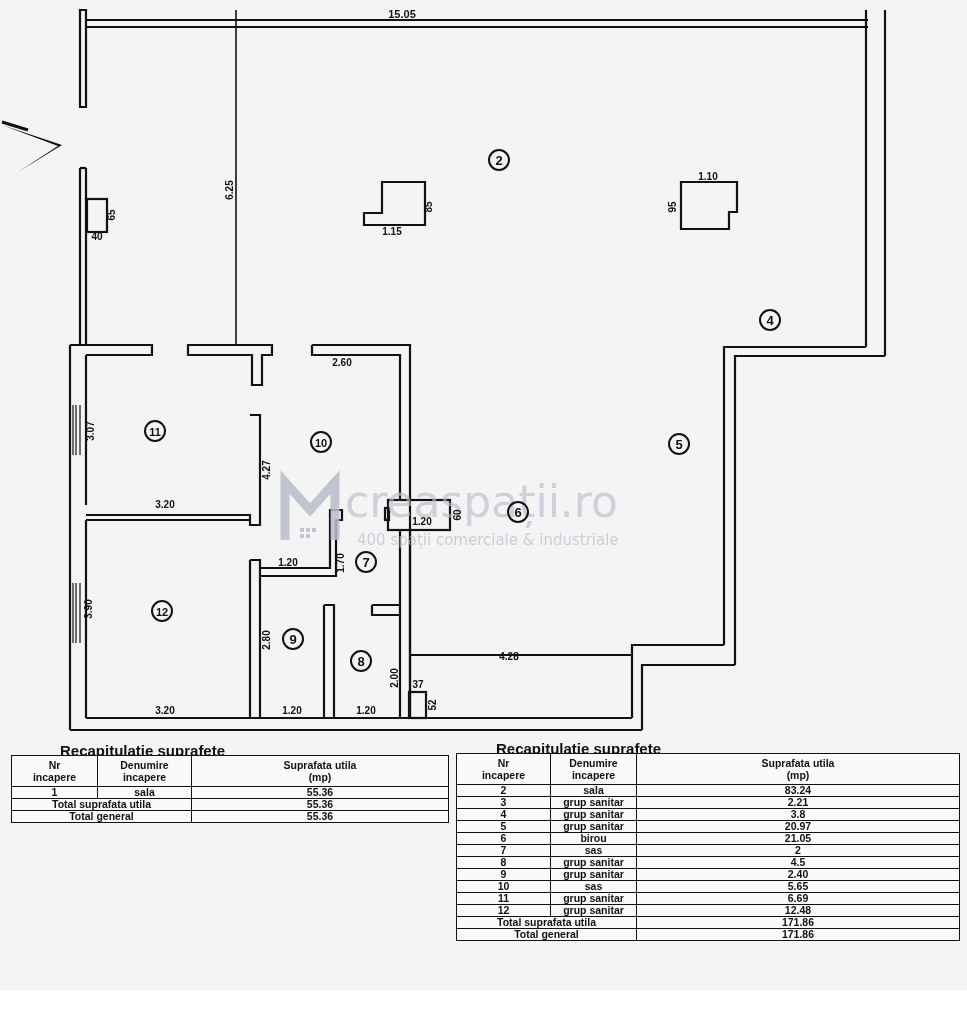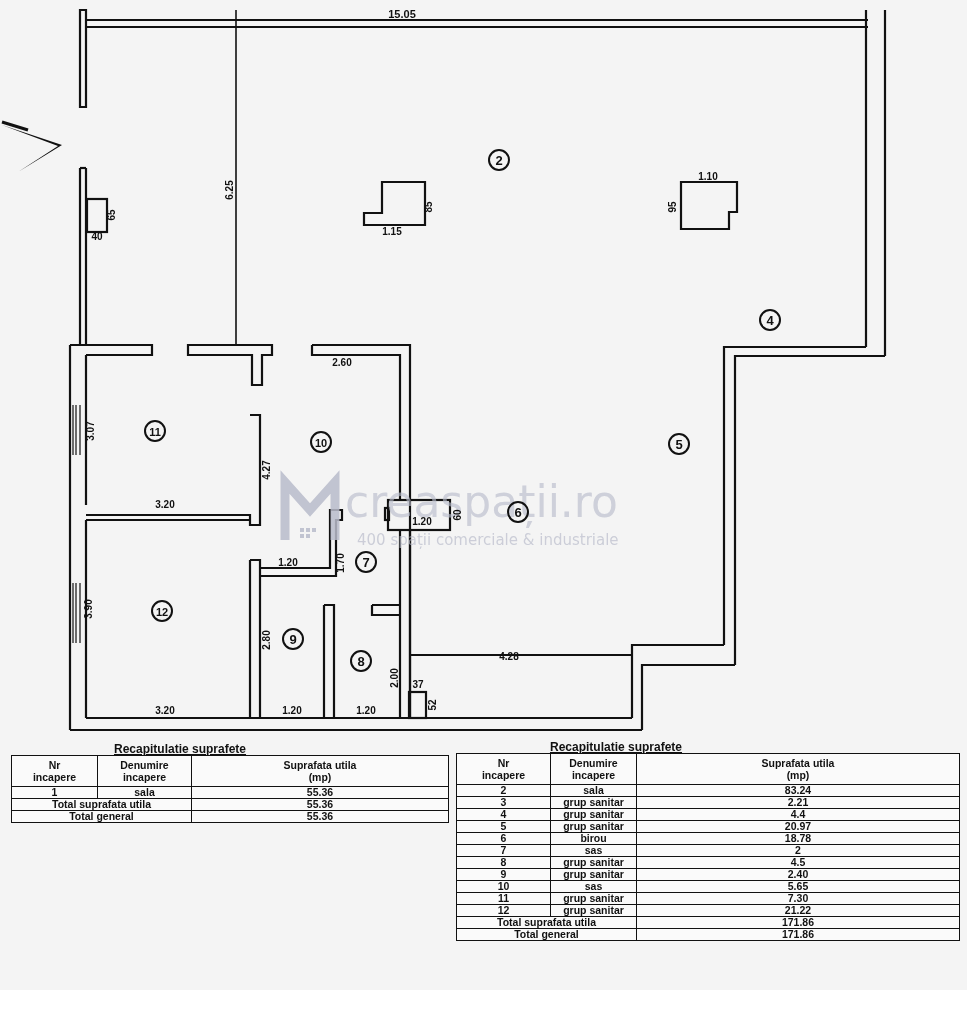--- a/index.html
+++ b/index.html
@@ -8,21 +8,21 @@
     background: #f4f4f4;
     font-family: "Liberation Sans", sans-serif;
     color: #111;
   }
   #plan { position: absolute; left: 0; top: 0; }
   .lbl { font-family: "Liberation Sans", sans-serif; font-weight: bold; fill: #111; }
   .num { font-family: "Liberation Sans", sans-serif; font-weight: bold; fill: #111; }
   .wm-big { font-family: "DejaVu Sans", sans-serif; fill: #b9bccb; opacity: 0.75; }
   .wm-small { font-family: "DejaVu Sans", sans-serif; fill: #b9bccb; opacity: 0.8; }
   .tbl-title {
-    position: absolute; font-size: 12px; font-weight: bold; text-align: center; text-decoration: underline;
+    position: absolute; font-size: 15px; font-weight: bold; text-align: left; text-decoration: underline;
   }
   table.rec {
     position: absolute; border-collapse: collapse;
     font-family: "Liberation Sans", sans-serif; font-size: 10.5px; font-weight: bold;
     background: #fafafa;
   }
   table.rec td, table.rec th {
     border: 1.6px solid #111; padding: 0 2px; text-align: center; line-height: 11px;
     font-weight: bold;
   }
@@ -221,31 +221,31 @@
         <td>83.24</td>
       </tr>
   <tr>
         <td>3</td>
         <td>grup sanitar</td>
         <td>2.21</td>
       </tr>
   <tr>
         <td>4</td>
         <td>grup sanitar</td>
-        <td>4.4</td>
+        <td>3.8</td>
       </tr>
   <tr>
         <td>5</td>
         <td>grup sanitar</td>
         <td>20.97</td>
       </tr>
   <tr>
         <td>6</td>
         <td>birou</td>
-        <td>18.78</td>
+        <td>21.05</td>
       </tr>
   <tr>
         <td>7</td>
         <td>sas</td>
         <td>2</td>
       </tr>
   <tr>
         <td>8</td>
         <td>grup sanitar</td>
         <td>4.5</td>
@@ -256,26 +256,26 @@
         <td>2.40</td>
       </tr>
   <tr>
         <td>10</td>
         <td>sas</td>
         <td>5.65</td>
       </tr>
   <tr>
         <td>11</td>
         <td>grup sanitar</td>
-        <td>7.30</td>
+        <td>6.69</td>
       </tr>
   <tr>
         <td>12</td>
         <td>grup sanitar</td>
-        <td>21.22</td>
+        <td>12.48</td>
       </tr>
   <tr>
     <td class="left" colspan="2">Total suprafata utila</td>
     <td>171.86</td>
   </tr>
   <tr>
     <td class="left" colspan="2">Total general</td>
     <td>171.86</td>
   </tr>
 </tbody>

